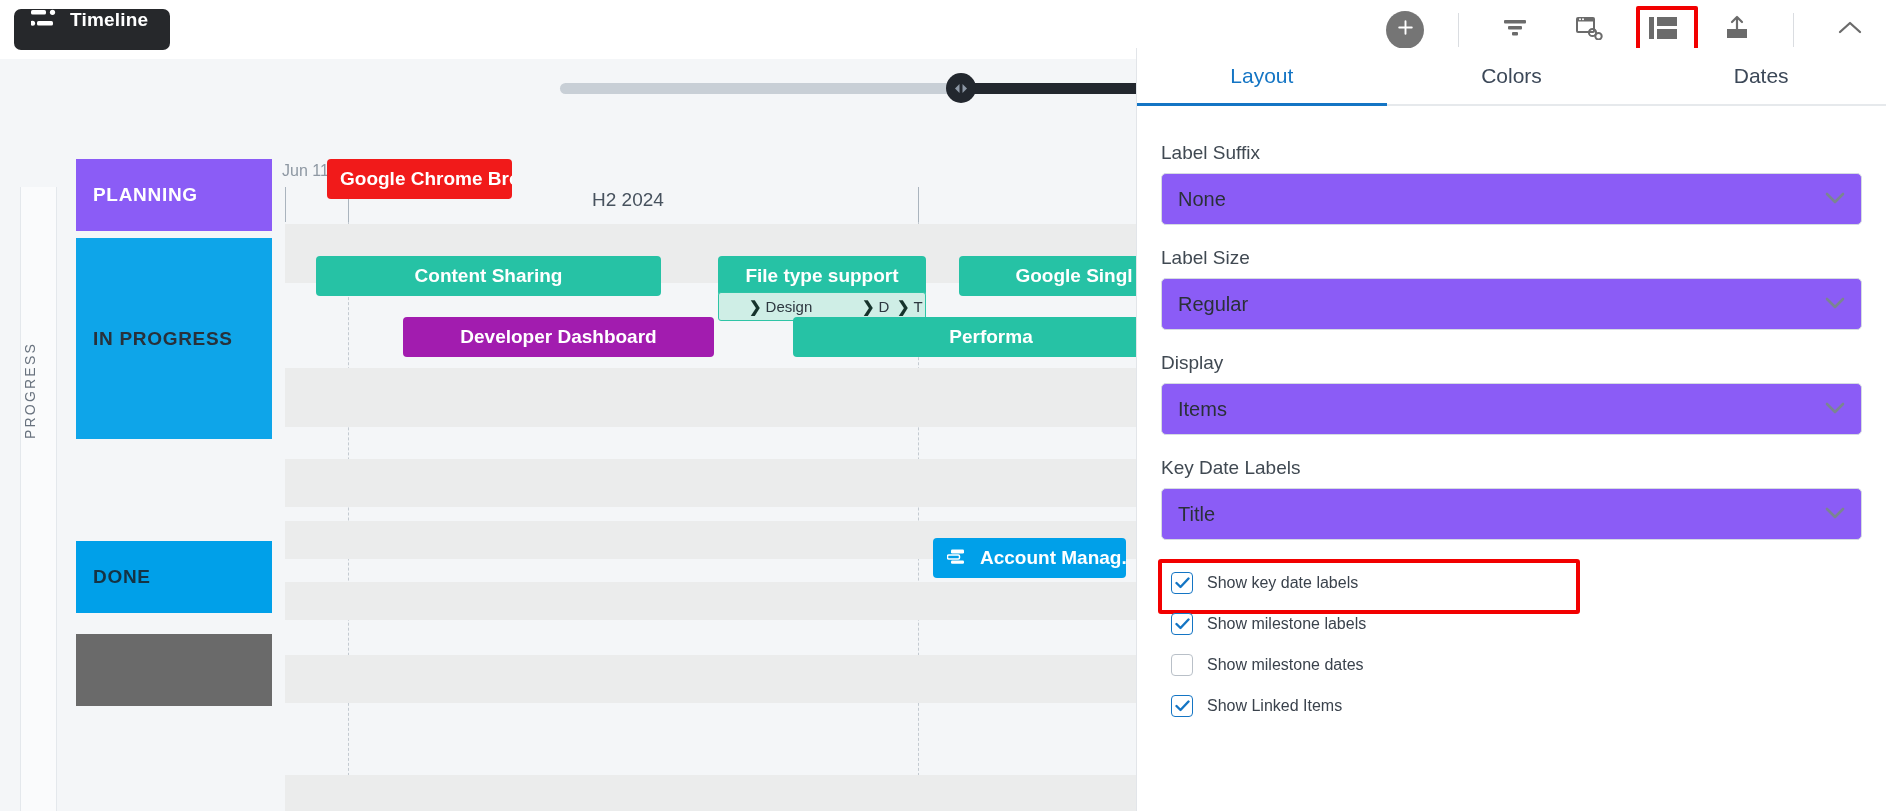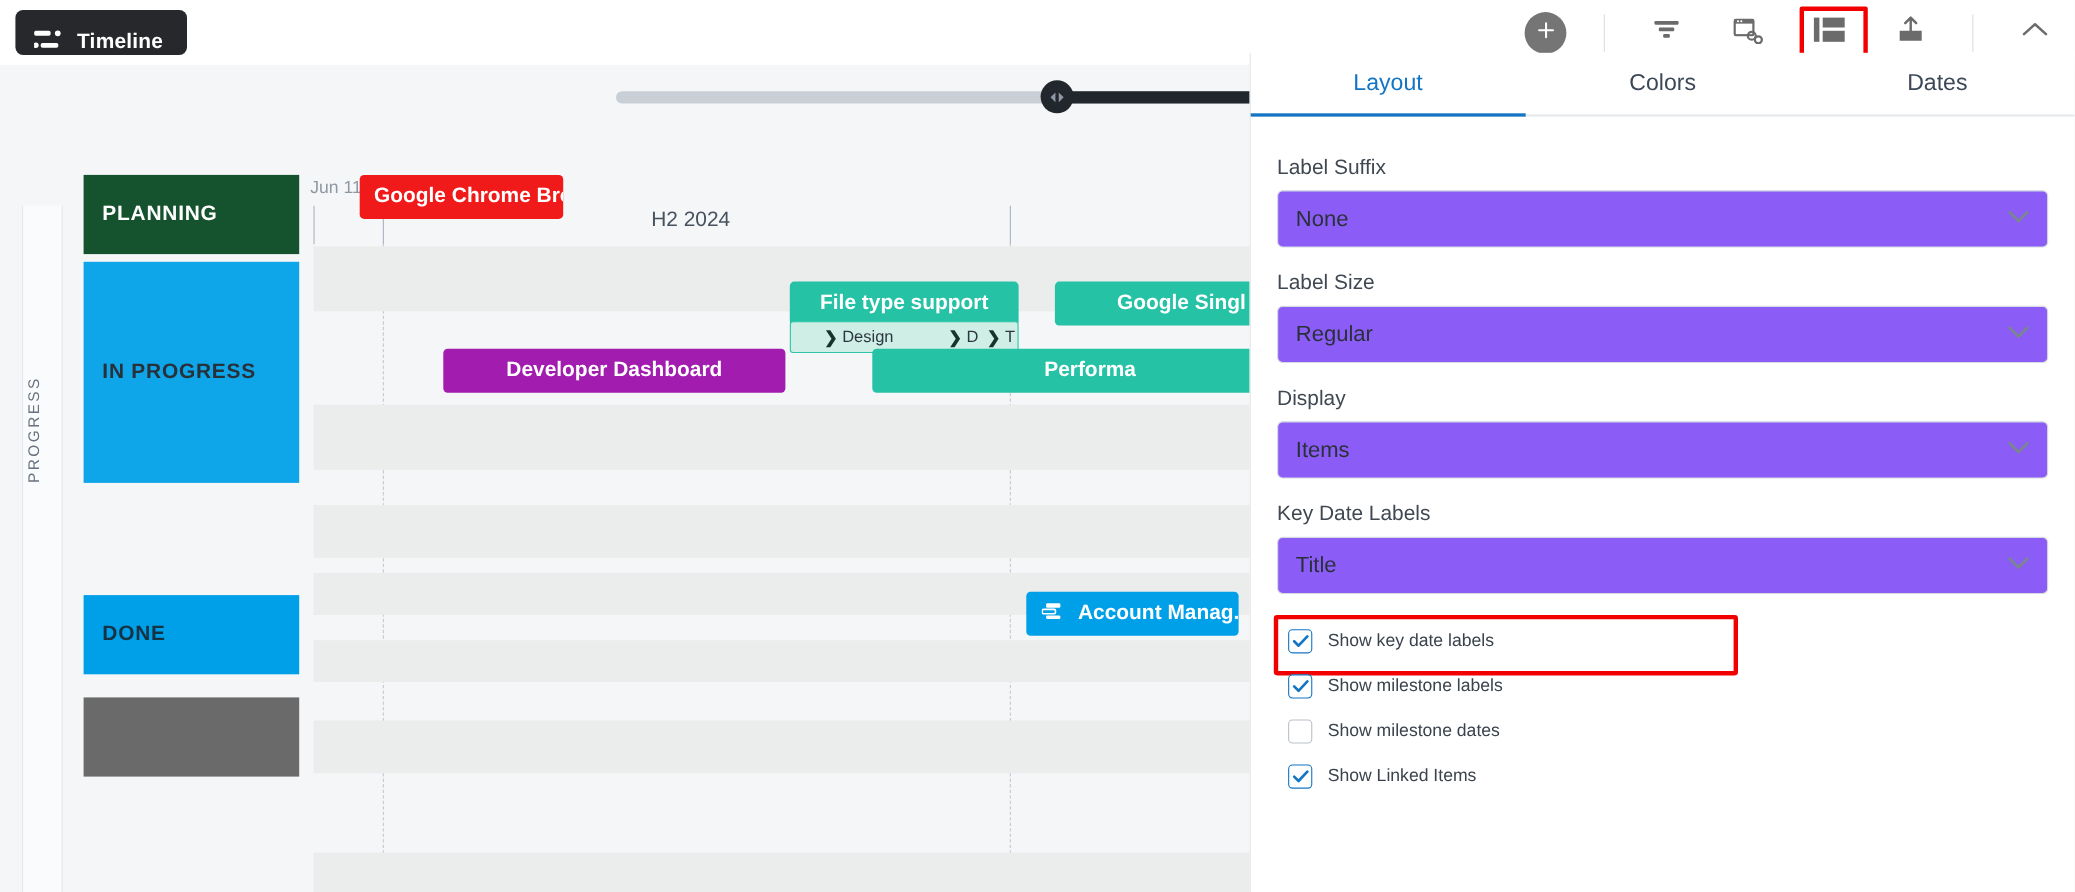--- a/index.html
+++ b/index.html
@@ -11,22 +11,22 @@
   }
   #app { position: relative; width: 1886px; height: 811px; background: #f4f6f8; }
 
   
   .topbar {
     position: absolute; top: 0; left: 0; width: 1886px; height: 59px;
     background: #ffffff; display: flex; align-items: center;
   }
   .timeline-btn {
     margin-left: 14px; height: 41px; background: #26282b; color: #ffffff;
-    border-radius: 7px; display: flex; align-items: flex-end; gap: 13px;
-    padding: 0 22px 0 17px; cursor: pointer;
+    border-radius: 7px; display: flex; align-items: flex-start; gap: 13px;
+    padding: 0 22px 16px 17px; cursor: pointer;
   }
   .timeline-btn .lbl { font-size: 19px; font-weight: bold; letter-spacing: .2px; }
   .gantt-ico { display: block; }
 
   .topbar-spacer { flex: 1; }
   .tb-right { display: flex; align-items: center; height: 59px; }
   .plus-btn {
     width: 38px; height: 38px; border-radius: 50%; background: #757575;
     display: flex; align-items: center; justify-content: center; cursor: pointer;
   }
@@ -283,40 +283,43 @@
     <div class="rail-text">PROGRESS</div>
 
     <div class="lane-rowbg" style="top:165px;height:59px"></div>
     <div class="lane-rowbg" style="top:309px;height:59px"></div>
     <div class="lane-rowbg" style="top:400px;height:48px"></div>
     <div class="lane-rowbg" style="top:462px;height:38px"></div>
     <div class="lane-rowbg" style="top:523px;height:38px"></div>
     <div class="lane-rowbg" style="top:596px;height:48px"></div>
     <div class="lane-rowbg" style="top:716px;height:48px"></div>
 
-    <div class="lane-head" style="top:100px;height:72px;background:#14532d">
+    <div class="lane-head" style="top:100px;height:72px;background:#8b5cf6">
       <span class="lh-txt" style="color:#ffffff">PLANNING</span>
     </div>
 
     <div class="lane-head" style="top:179px;height:201px;background:#0ea5e9">
       <span class="lh-txt" style="color:#28313a">IN PROGRESS</span>
     </div>
 
     <div class="lane-head" style="top:482px;height:72px;background:#00a0e9">
       <span class="lh-txt" style="color:#153344">DONE</span>
     </div>
 
     <div class="lane-head" style="top:575px;height:72px;background:#6a6a6a">
       <span class="lh-txt" style="color:#ffffff"></span>
     </div>
 
     <div class="bar leftlbl" style="top:100px;left:327px;width:185px;background:#f11a1a">
       <span>Google Chrome Bro...</span>
     </div>
 
+    <div class="bar" style="top:197px;left:316px;width:345px;background:#26c2a5">
+      <span>Content Sharing</span>
+    </div>
 
     <div class="bar" style="top:197px;left:718px;width:208px;background:#26c2a5">
       <span>File type support</span>
     </div>
 
     <div class="bar" style="top:197px;left:959px;width:230px;background:#26c2a5;border-radius:4px 0 0 4px">
       <span>Google Singl</span>
     </div>
 
     <div class="keydates" style="top:233px;left:718px;width:208px">

